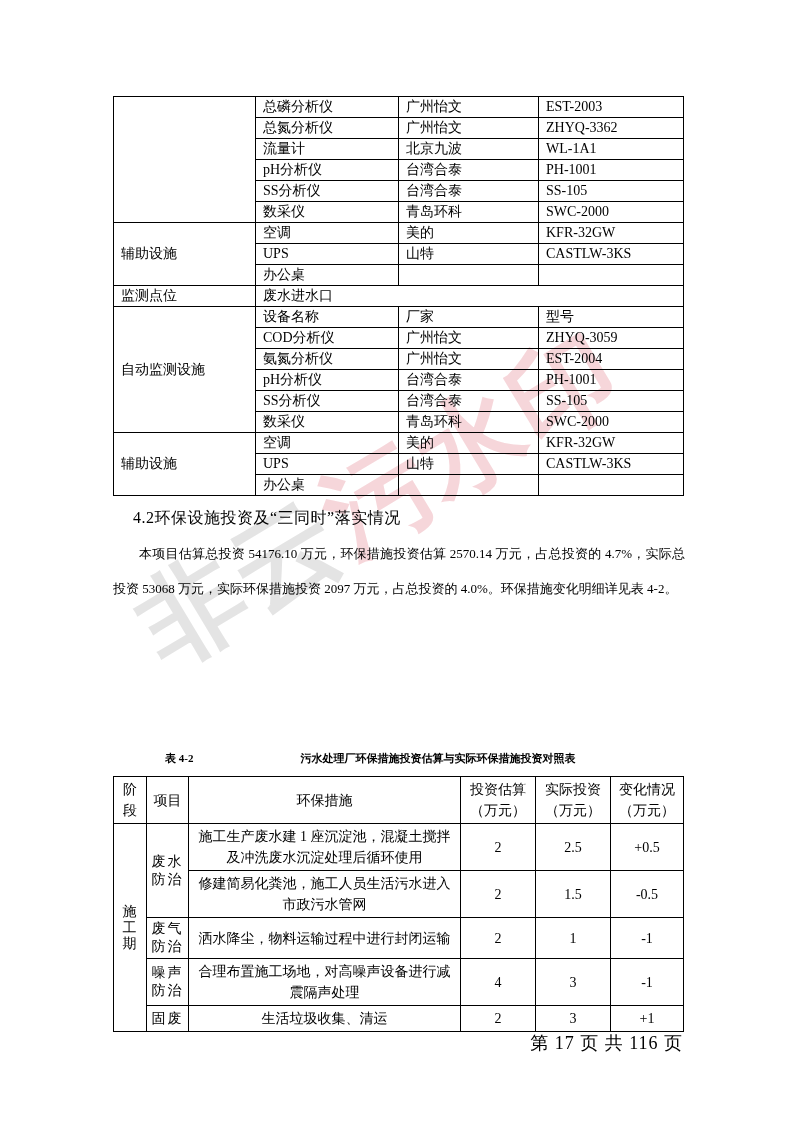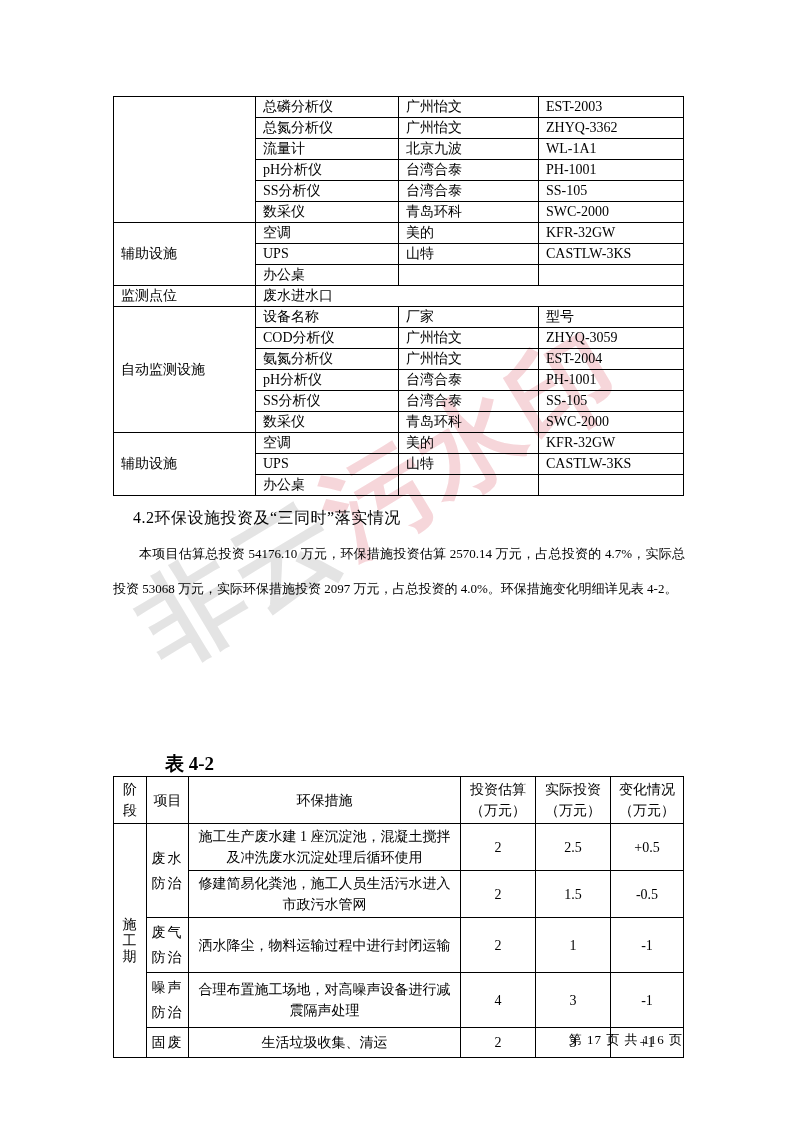--- a/index.html
+++ b/index.html
@@ -63,50 +63,50 @@
     line-height: 35px;
     text-align: justify;
     text-indent: 2em;
     margin: 0;
   }
 
   
   .t2-caption {
     position: absolute; left: 113px; top: 751px;
     width: 570px;
-    font-size: 19px; font-weight: bold;
+    font-size: 11px; font-weight: bold;
     display: flex;
   }
   .t2-caption .tbl-label { margin-left: 52px; white-space: nowrap; }
   .t2-caption .tbl-title { margin-left: 107px; white-space: nowrap; }
 
   
   .t2 {
     position: absolute; left: 113px; top: 776px;
     width: 570px; font-size: 14px;
   }
   .t2 td {
     border: 1px solid #000;
     padding: 2px 3px;
     text-align: center;
     vertical-align: middle;
     line-height: 21px;
   }
   .t2 .hdr { height: 44px; }
   .t2 .stage-cell { letter-spacing: 1px; line-height: 16px; }
-  .t2 .item-cell { letter-spacing: 2px; line-height: 25px; }
+  .t2 .item-cell { letter-spacing: 2px; line-height: 18px; }
   .t2 .r-tall { height: 44px; }
   .t2 .r-mid  { height: 38px; text-align: center; }
   .t2 .r-mid2 { height: 43px; }
   .t2 .r-low  { height: 22px; }
 
   
   .page-footer {
     position: absolute; top: 1031px; right: 110px;
-    font-size: 13px;
+    font-size: 18px;
     letter-spacing: 1px;
   }
 </style>
 </head>
 <body>
 
 <div class="watermark">
   <span class="wm-gray">非云</span><span class="wm-pink">污水印</span>
 </div>
 
@@ -223,20 +223,21 @@
       <td></td>
     </tr>
   </tbody>
     </table>
 
   <div class="section-heading">4.2环保设施投资及“三同时”落实情况</div>
   <p class="body-paragraph">本项目估算总投资 54176.10 万元，环保措施投资估算 2570.14 万元，占总投资的 4.7%，实际总投资 53068 万元，实际环保措施投资 2097 万元，占总投资的 4.0%。环保措施变化明细详见表 4-2。</p>
 
   <div class="t2-caption">
     <span class="tbl-label">表 4-2</span>
+    <span class="tbl-title">污水处理厂环保措施投资估算与实际环保措施投资对照表</span>
   </div>
 
   <table class="t2">
     <colgroup>
         <col style="width:33px">
         <col style="width:42px">
         <col style="width:272px">
         <col style="width:75px">
         <col style="width:75px">
         <col style="width:73px">

